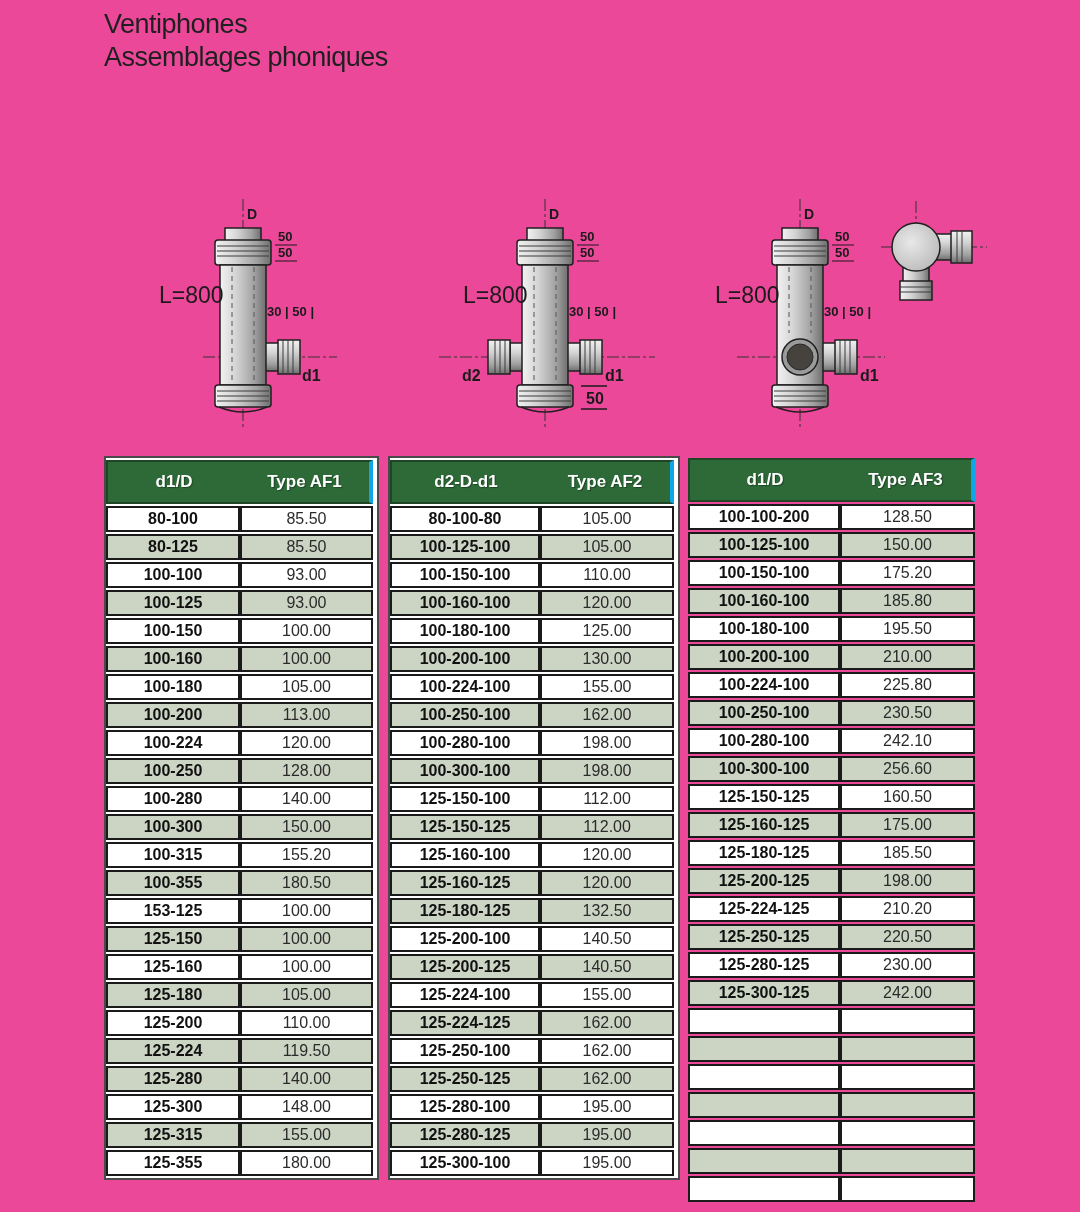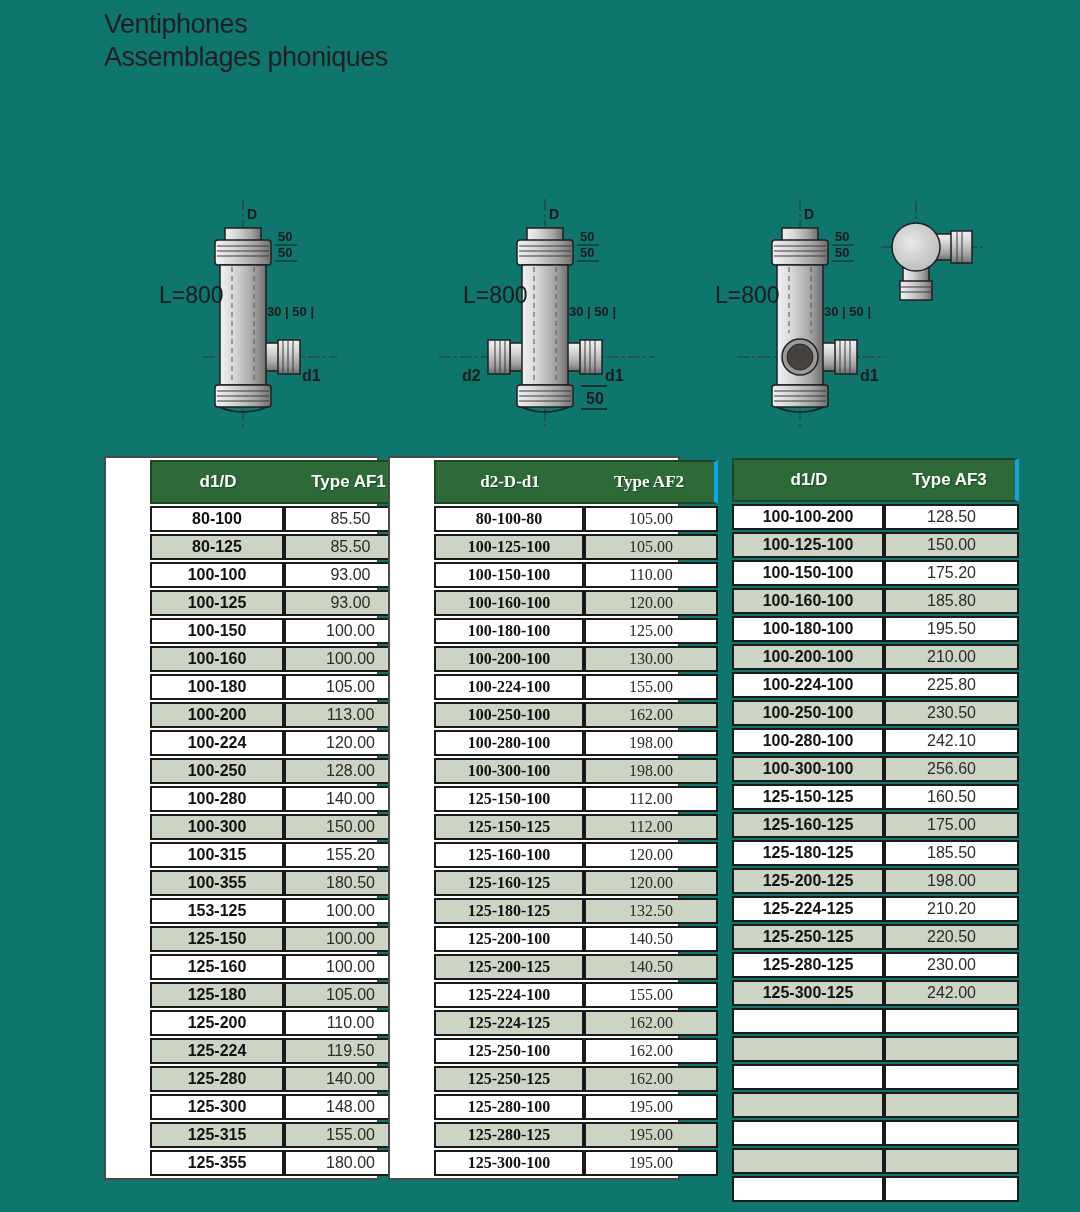--- a/index.html
+++ b/index.html
@@ -1,38 +1,38 @@
 <!DOCTYPE html>
 <html><head>
 <meta charset="utf-8">
 <style>
   html,body { margin:0; padding:0; background:#fff; }
   .page {
-    position:relative; width:1080px; height:1212px; background:#0f766e;
+    position:relative; width:1080px; height:1212px; background:#ec4899;
     font-family:"Liberation Sans", sans-serif; overflow:hidden;
   }
   .title {
     position:absolute; left:104px; top:8px; color:#1f1f1f;
     font-size:27px; line-height:33px; letter-spacing:-0.5px; font-weight:400;
   }
   .diagram { position:absolute; }
   .d1pos { left:145px; top:193px; }
   .d2pos { left:425px; top:193px; }
   .d3pos { left:685px; top:193px; }
 
   svg text { font-family:"Liberation Sans", sans-serif; fill:#1a1a1a; }
   .lblD  { font-size:14px; font-weight:bold; }
   .lblFr { font-size:13px; font-weight:bold; }
   .lblL  { font-size:23px; font-weight:400; }
   .lblOff{ font-size:13px; font-weight:bold; }
   .lblBr { font-size:16px; font-weight:bold; }
 
   .tframe { position:absolute; top:456px; border:2px solid #4a4a4a; background:#fff; }
   .tbare  { position:absolute; top:456px; }
-  table.price { border-collapse:separate; border-spacing:0 2px; table-layout:fixed;padding-left:44px; }
+  table.price { border-collapse:separate; border-spacing:0 2px; table-layout:fixed; }
   table.price th {
     background:#2d6a37; color:#ffffff; font-weight:bold; font-size:17px;
     height:40px; padding:0; text-align:center;
     border-top:2px solid #1d4526; border-bottom:2px solid #1d4526;
     text-shadow:1px 1px 1px rgba(0,0,0,0.35);
   }
   table.price th.hl { border-left:2px solid #1d4526; border-right:none; }
   table.price th.hr { border-right:4px solid #0ea5e9; border-left:none; }
   table.price td {
     border:2px solid #1a1a1a; height:22px; padding:0 4px; text-align:center;
@@ -357,21 +357,21 @@
           </tr>
           <tr class="plain">
             <td class="dim">125-355</td>
             <td>180.00</td>
           </tr>
         </tbody>
     </table>
   </div>
 
   <div class="tframe" style="left:388px; width:288px;">
-    <table class="price" style="width:284px;font-family:Liberation Serif, serif;">
+    <table class="price" style="width:284px;">
       <colgroup>
           <col style="width:150px">
           <col style="width:134px">
         </colgroup>
       <thead>
         <tr>
           <th class="hl">d2-D-d1</th>
           <th class="hr">Type AF2</th>
         </tr>
       </thead>

